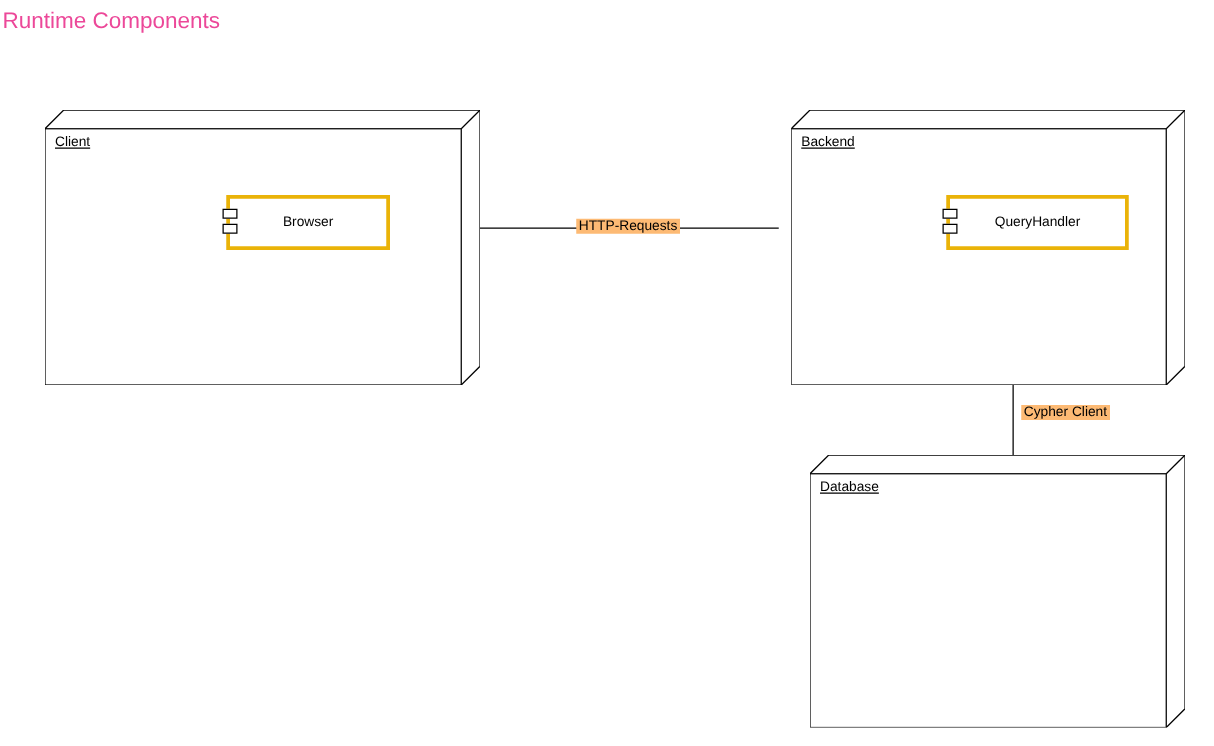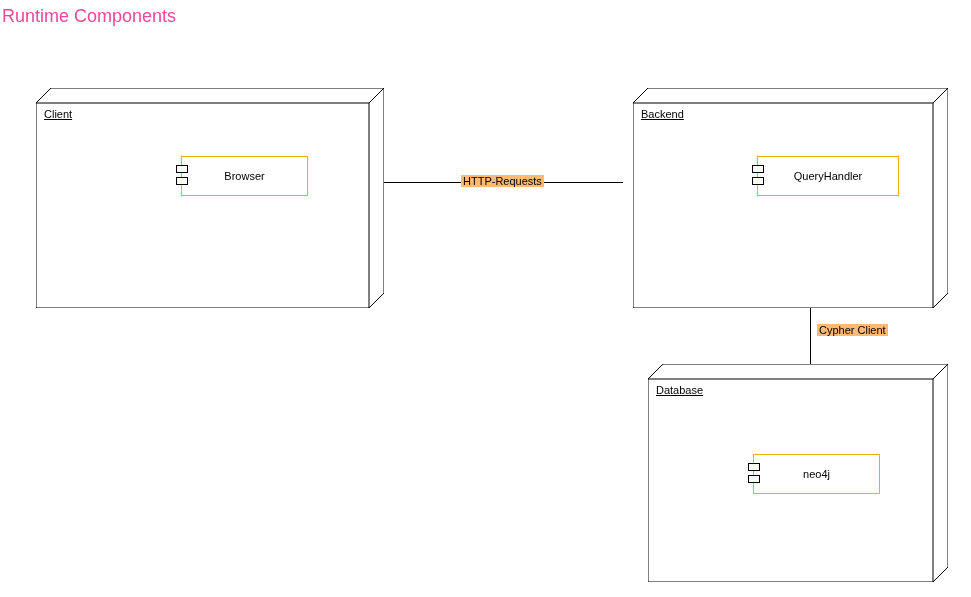--- a/index.html
+++ b/index.html
@@ -26,21 +26,21 @@
     left: 0;
   }
   .node-label {
     position: absolute;
     font-size: 11px;
     text-decoration: underline;
     color: #000;
   }
   .component {
     position: absolute;
-    border: 1px solid #eab308;
+    border: 3px solid #eab308;
     background: #fff;
   }
   .component .tab {
     position: absolute;
     left: -6px;
     width: 10px;
     height: 6px;
     border: 1px solid #000;
     background: #fff;
   }
@@ -111,24 +111,19 @@
   <svg width="300" height="218">
     <polygon points="0,15 15,0 300,0 300,203 285,218 0,218" fill="#ffffff" stroke="none"></polygon>
     <rect x="0" y="15" width="285" height="203" fill="none" stroke="#000"></rect>
     <line x1="0" y1="15" x2="15" y2="0" stroke="#000"></line>
     <line x1="285" y1="15" x2="300" y2="0" stroke="#000"></line>
     <line x1="285" y1="218" x2="300" y2="203" stroke="#000"></line>
     <line x1="15" y1="0" x2="300" y2="0" stroke="#000"></line>
     <line x1="300" y1="0" x2="300" y2="203" stroke="#000"></line>
   </svg>
   <div class="node-label" style="left:8px; top:20px;">Database</div>
-  <div class="component" style="left:105px; top:90px; width:125px; height:38px;">
-    <div class="tab t1"></div>
-    <div class="tab t2"></div>
-    <div class="clabel">neo4j</div>
-  </div>
 </div>
 
 <div class="connector" style="left:384px; top:182px; width:239px; height:1px;"></div>
 <div class="conn-label" style="left:461px; top:175px;">HTTP-Requests</div>
 
 <div class="connector" style="left:810px; top:308px; width:1px; height:56px;"></div>
 <div class="conn-label" style="left:817px; top:324px;">Cypher Client</div>
 
 </body></html>

